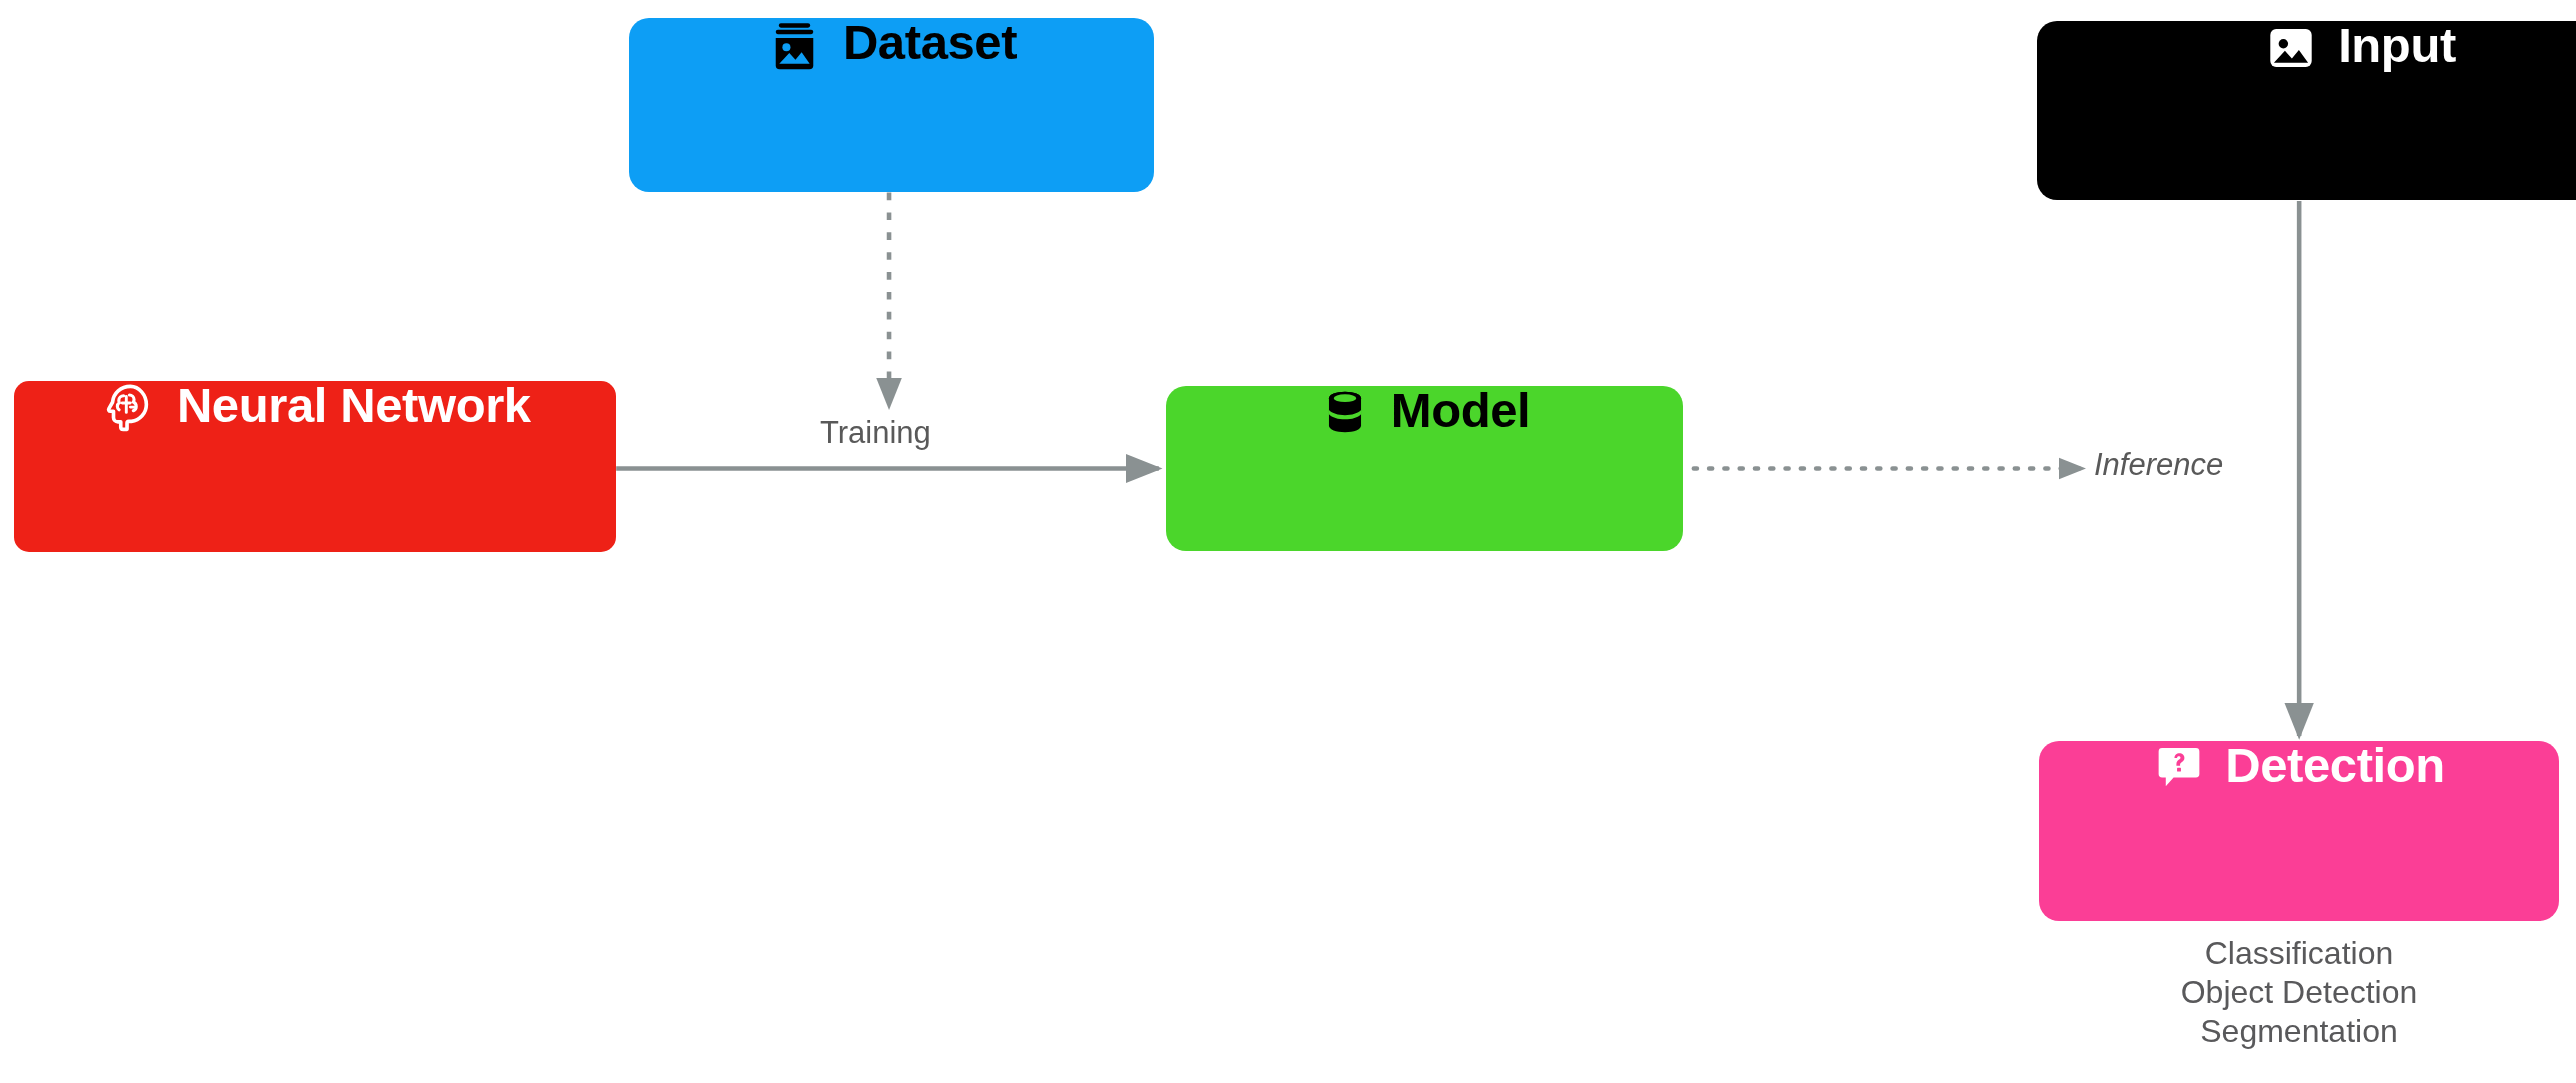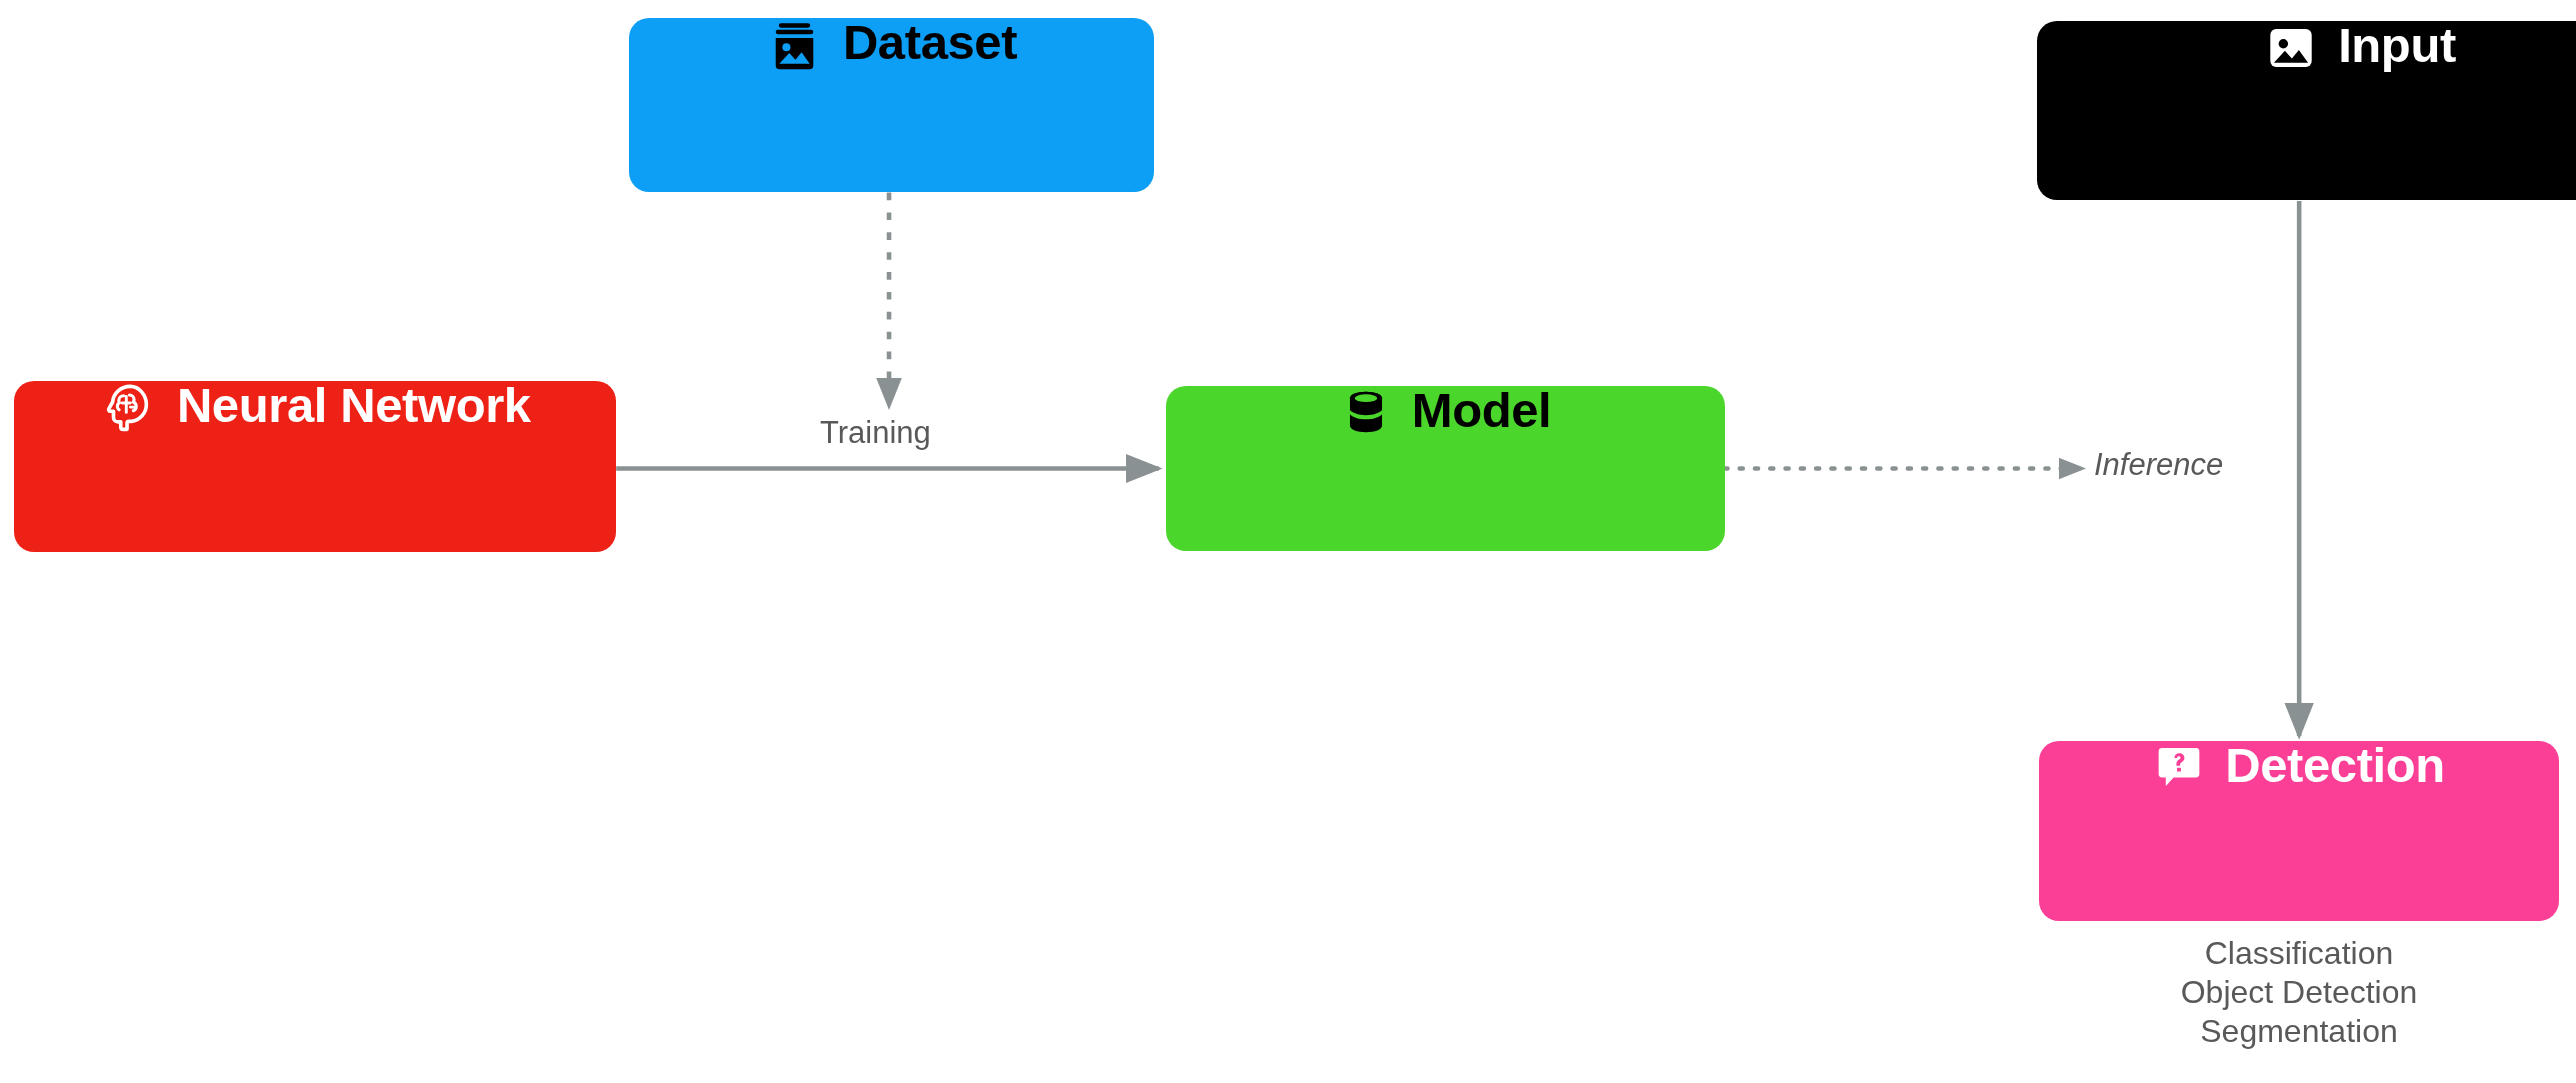--- a/index.html
+++ b/index.html
@@ -46,31 +46,32 @@
     display: flex;
     align-items: center;
     justify-content: center;
     flex: 0 0 auto;
   }
 
   
   #node-neural-network {
     left: 13.8px;  top: 381px;  width: 602px;  height: 171px;
     background: #ee2117;
+    border-radius: 15px;
   }
   #node-neural-network .node-label { color: #ffffff; }
 
   #node-dataset {
     left: 629px; top: 17.6px;  width: 525px;  height: 174px;
     background: #0d9ef5;
   }
   #node-dataset .node-label { color: #000000; }
 
   #node-model {
-    left: 1166px; top: 386px; width: 559px;  height: 165px;
+    left: 1166px; top: 386px; width: 517px;  height: 165px;
     background: #4bd62b;
   }
   #node-model .node-label { color: #000000; }
 
   #node-input {
     left: 2037px; top: 21.4px;  width: 646px;  height: 179px;
     background: #000000;
     border-radius: 20px 0 0 20px;
   }
   #node-input .node-label { color: #ffffff; }

